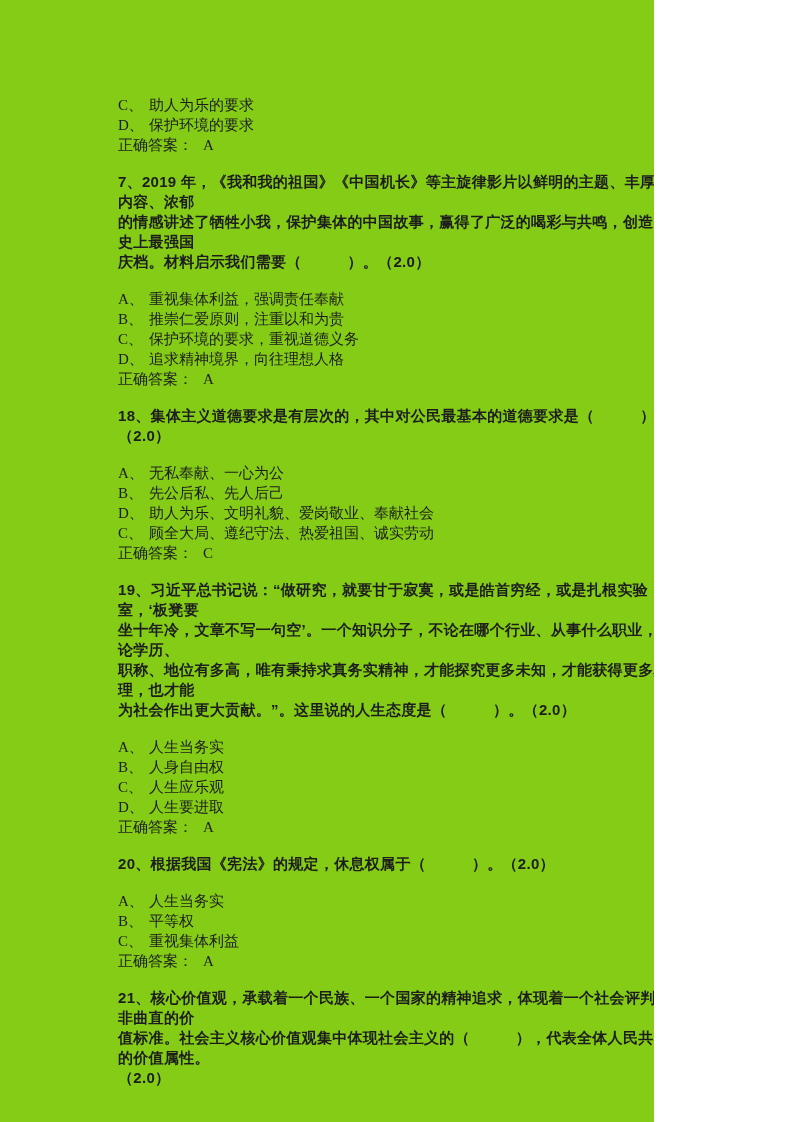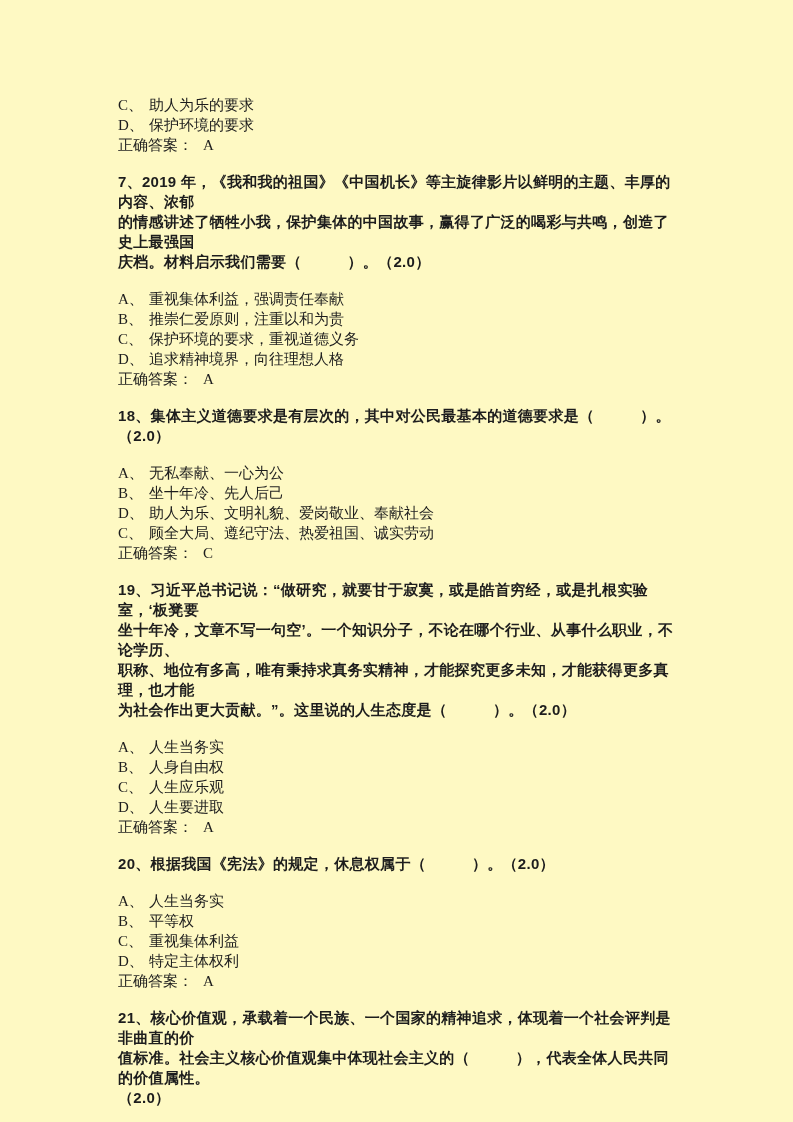--- a/index.html
+++ b/index.html
@@ -8,23 +8,23 @@
     height: 1122px;
     background: #ffffff;
   }
   body {
     font-family: "Liberation Serif", serif;
     color: #1d1d1d;
     overflow: hidden;
   }
   .page {
     position: relative;
-    width: 793px;
+    width: 654px;
     height: 1122px;
-    background: #fef9c3;
+    background: #84cc16;
     overflow: hidden;
   }
   .content {
     position: absolute;
     left: 118px;
     top: 95px;
     width: 566px;
     font-size: 15px;
     line-height: 20px;
   }
@@ -77,21 +77,21 @@
 
   <div class="ans-row"><span class="ans-label">正确答案：</span><span class="ans-value">A</span></div>
 </div>
   </section>
 
   <section>
     <p class="stem block">18、集体主义道德要求是有层次的，其中对公民最基本的道德要求是（　　　）。（2.0）</p>
     <div class="options block">
   <div class="opt-row"><span class="opt-label">A、</span><span class="opt-text">无私奉献、一心为公</span></div>
 
-  <div class="opt-row"><span class="opt-label">B、</span><span class="opt-text">坐十年冷、先人后己</span></div>
+  <div class="opt-row"><span class="opt-label">B、</span><span class="opt-text">先公后私、先人后己</span></div>
 
   <div class="opt-row"><span class="opt-label">D、</span><span class="opt-text">助人为乐、文明礼貌、爱岗敬业、奉献社会</span></div>
 
   <div class="opt-row"><span class="opt-label">C、</span><span class="opt-text">顾全大局、遵纪守法、热爱祖国、诚实劳动</span></div>
 
   <div class="ans-row"><span class="ans-label">正确答案：</span><span class="ans-value">C</span></div>
 </div>
   </section>
 
   <section>
@@ -114,21 +114,20 @@
 
   <section>
     <p class="stem block">20、根据我国《宪法》的规定，休息权属于（　　　）。（2.0）</p>
     <div class="options block">
   <div class="opt-row"><span class="opt-label">A、</span><span class="opt-text">人生当务实</span></div>
 
   <div class="opt-row"><span class="opt-label">B、</span><span class="opt-text">平等权</span></div>
 
   <div class="opt-row"><span class="opt-label">C、</span><span class="opt-text">重视集体利益</span></div>
 
-  <div class="opt-row"><span class="opt-label">D、</span><span class="opt-text">特定主体权利</span></div>
 
   <div class="ans-row"><span class="ans-label">正确答案：</span><span class="ans-value">A</span></div>
 </div>
   </section>
 
   <section>
     <p class="stem block">21、核心价值观，承载着一个民族、一个国家的精神追求，体现着一个社会评判是非曲直的价
 值标准。社会主义核心价值观集中体现社会主义的（　　　），代表全体人民共同的价值属性。
 （2.0）</p>
 

